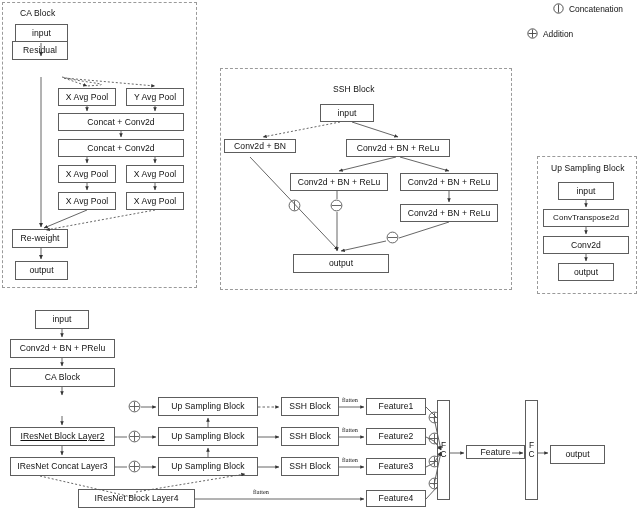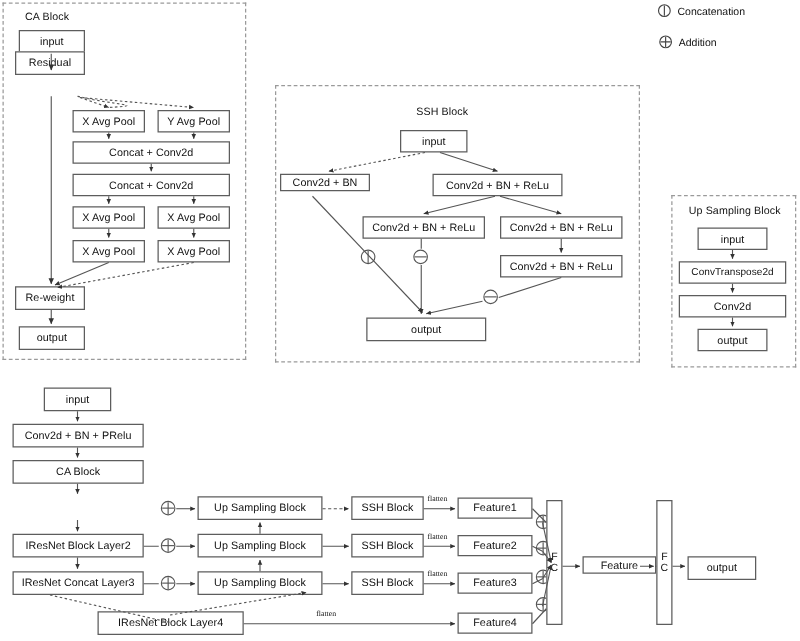--- a/index.html
+++ b/index.html
@@ -48,21 +48,21 @@
     position:absolute;width:13px;height:13px;
   }
   .op svg{display:block;width:13px;height:13px;overflow:visible;}
   .ico{width:11px;height:11px;display:block;}
 </style>
 </head>
 <body>
 
 <div class="canvas">
 
-  <div class="legend-item" style="left:526px;top:3px;">
+  <div class="legend-item" style="left:553px;top:3px;">
     <span>
       <svg class="ico" viewBox="0 0 12 12">
           <circle cx="6" cy="6" r="5.1" fill="none" stroke="#444" stroke-width="1"></circle>
           <line x1="6" y1="1.6" x2="6" y2="10.4" stroke="#444" stroke-width="1"></line>
         </svg>
     </span>
     <span>Concatenation</span>
   </div>
   <div class="legend-item" style="left:527px;top:28px;">
     <span>
@@ -132,21 +132,21 @@
   <div class="group-title" style="left:551px;top:163px;">Up Sampling Block</div>
 
   <div class="box" style="left:558px;top:182px;width:56px;height:18px;">input</div>
   <div class="box sm" style="left:543px;top:209px;width:86px;height:18px;">ConvTranspose2d</div>
   <div class="box" style="left:543px;top:236px;width:86px;height:18px;">Conv2d</div>
   <div class="box" style="left:558px;top:263px;width:56px;height:18px;">output</div>
 
   <div class="box" style="left:35px;top:310px;width:54px;height:19px;">input</div>
   <div class="box" style="left:10px;top:339px;width:105px;height:19px;">Conv2d + BN + PRelu</div>
   <div class="box" style="left:10px;top:368px;width:105px;height:19px;">CA Block</div>
-  <div class="box" style="left:10px;top:427px;width:105px;height:19px;">IResNet Block Layer2</div>
+  <div class="box" style="left:10px;top:427px;width:105px;height:19px;text-decoration:underline;">IResNet Block Layer2</div>
   <div class="box" style="left:10px;top:457px;width:105px;height:19px;">IResNet Concat Layer3</div>
   <div class="box" style="left:78px;top:489px;width:117px;height:19px;">IResNet Block Layer4</div>
 
   <div class="box" style="left:158px;top:397px;width:100px;height:19px;">Up Sampling Block</div>
   <div class="box" style="left:158px;top:427px;width:100px;height:19px;">Up Sampling Block</div>
   <div class="box" style="left:158px;top:457px;width:100px;height:19px;">Up Sampling Block</div>
 
   <div class="box" style="left:281px;top:397px;width:58px;height:19px;">SSH Block</div>
   <div class="box" style="left:281px;top:427px;width:58px;height:19px;">SSH Block</div>
   <div class="box" style="left:281px;top:457px;width:58px;height:19px;">SSH Block</div>

